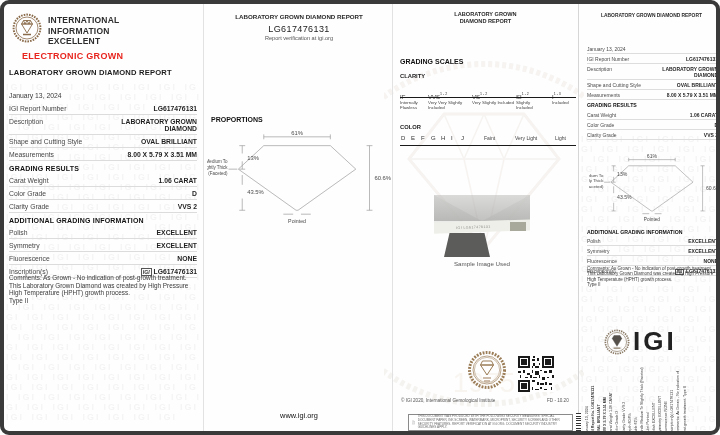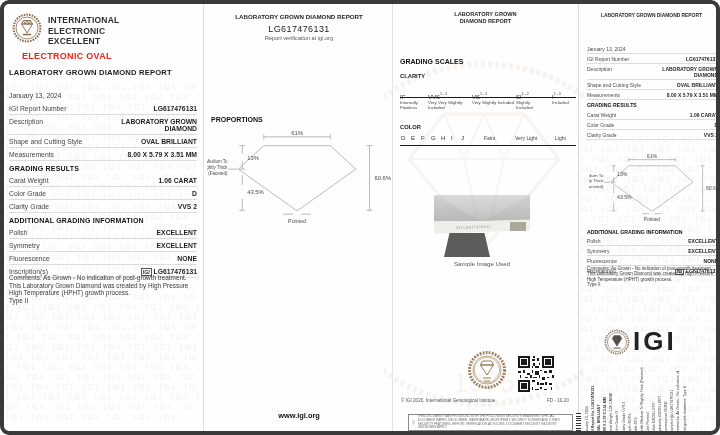--- a/index.html
+++ b/index.html
@@ -28,21 +28,21 @@
   .avalue { color:#1f1f1f; font-weight:bold; text-align:right; max-width:95px; }
   .ahead { font-size:7px; font-weight:bold; color:#111; padding:4px 0 2px 0; letter-spacing:.2px; }
   .insc-pre { font-size:5px; font-style:italic; border:0.5px solid #555; padding:0 1px; margin-right:2px; font-weight:bold;}
   .a-comments { left:5px; top:270px; width:186px; font-size:6.4px; line-height:7.6px; color:#3a3a3a; white-space:pre-line; }
 
   
   .b-title { left:200px; top:9px; width:190px; text-align:center; font-size:6.2px; font-weight:bold; color:#2a2a2a; }
   .b-number { left:200px; top:20px; width:190px; text-align:center; font-size:9px; color:#222; letter-spacing:.4px;}
   .b-verif { left:200px; top:31px; width:190px; text-align:center; font-size:5.6px; color:#555; }
   .b-prop-head { left:207px; top:112px; font-size:7px; font-weight:bold; color:#111; }
-  .b-website { left:200px; top:407px; width:190px; text-align:center; font-size:7.4px; font-weight:bold; color:#111; }
+  .b-website { left:200px; top:407px; width:190px; text-align:center; font-size:7.4px; font-weight:normal; color:#111; }
 
   svg text { font-family:"Liberation Sans", sans-serif; }
 
   
   .c-title { left:390px; top:7px; width:183px; text-align:center; font-size:5.6px; font-weight:bold; color:#2a2a2a; line-height:7px;}
   .c-scales { left:396px; top:54px; font-size:7px; font-weight:bold; color:#111; }
   .c-clar-head, .c-col-head { position:absolute; font-size:5.8px; font-weight:bold; color:#222; }
   .scale-wrap { position:absolute; left:396px; width:176px; }
   .cl-col { position:absolute; top:0; }
   .cl-grade { font-size:6px; color:#333; }
@@ -111,24 +111,24 @@
   <div class="fold" style="left:574px; background:#d6d6d6;"></div>
 
   <svg class="abs z" style="left:8px; top:9px;" width="30" height="30" viewBox="0 0 30 30">
     <circle cx="15" cy="15" r="13.4" fill="none" stroke="#8a6b4a" stroke-width="2" stroke-dasharray="1.6 1.1"></circle>
     <circle cx="15" cy="15" r="11" fill="none" stroke="#8a6b4a" stroke-width="0.8"></circle>
     <path d="M9.5,11 L20.5,11 L15,20 Z M11.5,7.5 L18.5,7.5 L20.5,11 L9.5,11 Z M11.5,7.5 L13,11 L15,7.5 L17,11 L18.5,7.5" fill="none" stroke="#8a6b4a" stroke-width="0.9"></path>
     <path d="M11,21.5 L19,21.5" stroke="#8a6b4a" stroke-width="1.6"></path>
   </svg>
   <div class="abs z brand-text">
     <div>INTERNATIONAL</div>
-    <div>ELECTRONIC</div>
+    <div>INFORMATION</div>
     <div>EXCELLENT</div>
   </div>
-  <div class="abs z ecopy">ELECTRONIC OVAL</div>
+  <div class="abs z ecopy">ELECTRONIC GROWN</div>
   <div class="abs z a-title">LABORATORY GROWN DIAMOND REPORT</div>
   <div class="abs z a-date">January 13, 2024</div>
 
   <div class="abs z a-table">
     <div class="arow">
       <span class="alabel">IGI Report Number</span>
       <span class="avalue">LG617476131</span>
     </div>
     <div class="arow">
       <span class="alabel">Description</span>

